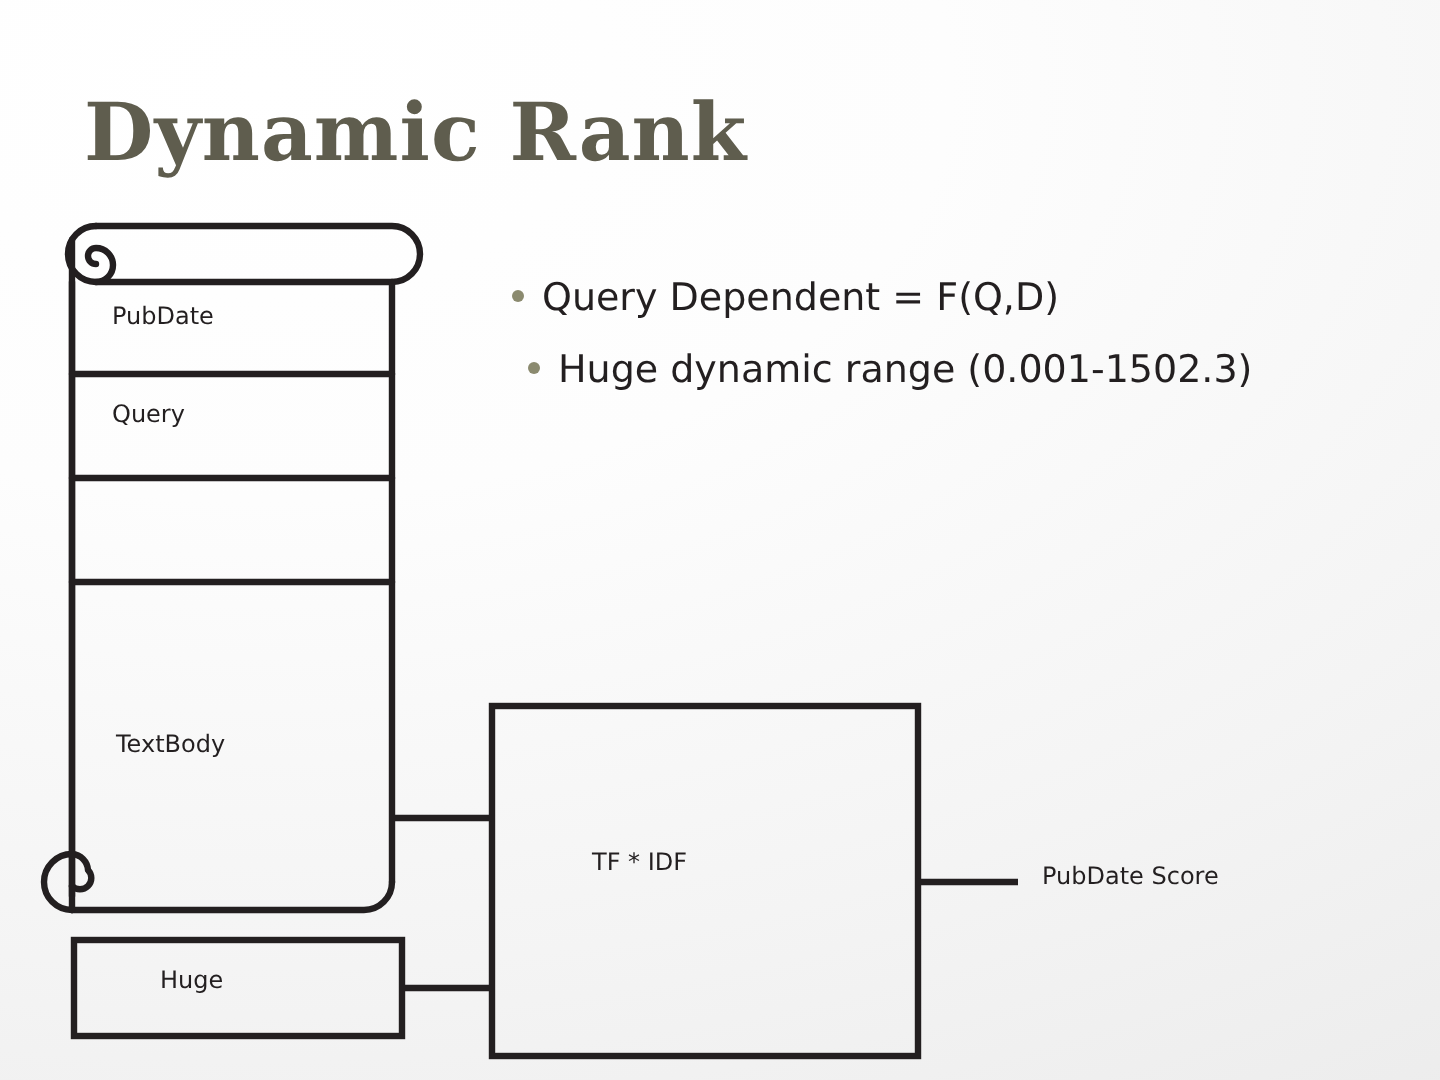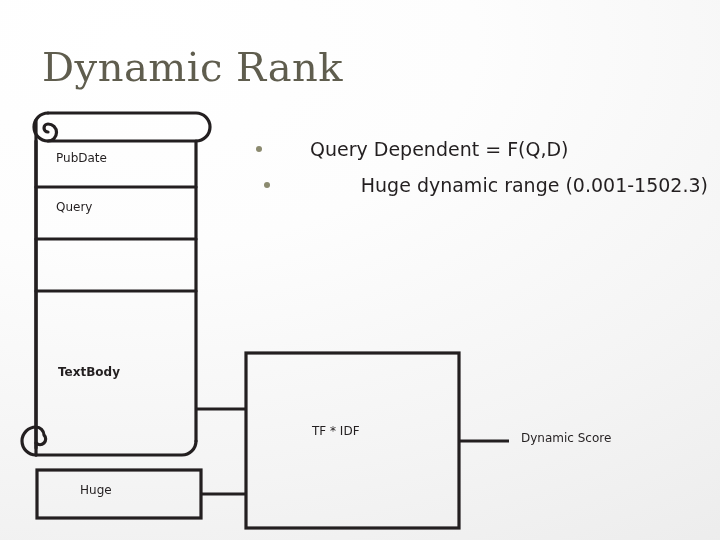--- a/index.html
+++ b/index.html
@@ -24,56 +24,55 @@
   }
 
   
   #title {
     position: absolute;
     left: 42px;
     top: 44px;
     font-family: "DejaVu Serif", serif;
     font-size: 40px;
     line-height: 46px;
-    font-weight: 400;
+    font-weight: 700;
     color: #5f5d4e;
     letter-spacing: 0.5px;
     white-space: nowrap;
   }
 
   
   #bullets {
     position: absolute;
     left: 256px;
     top: 136px;
     width: 452px;
   }
   .bullet-row {
     display: flex;
     align-items: baseline;
     margin-bottom: 10px;
     white-space: nowrap;
-    gap: 39px;
   }
   .bullet-dot {
     width: 6px;
     height: 6px;
     border-radius: 50%;
     background: #8b8a6f;
     margin-right: 9px;
     flex: 0 0 auto;
     position: relative;
     top: -4px;
   }
   .bullet-text {
     font-size: 19px;
     line-height: 26px;
     color: #231f20;
   }
-  .bullet-row.indent { padding-left: 8px; justify-content: space-between; }
+  .bullet-row.indent { padding-left: 8px; }
 
   
   #diagram {
     position: absolute;
     left: 0;
     top: 0;
     width: 720px;
     height: 540px;
   }
 
@@ -81,23 +80,23 @@
   .node-label {
     position: absolute;
     font-size: 12px;
     color: #231f20;
     white-space: nowrap;
     line-height: 1;
   }
   #label-pubdate   { left: 56px;  top: 152px; }
   #label-isnews    { left: 56px;  top: 201px; }
   #label-mediatype { left: 54px;  top: 254px; }
-  #label-textbody  { left: 58px;  top: 366px; font-weight: bold; }
+  #label-textbody  { left: 58px;  top: 366px; }
   #label-query     { left: 80px;  top: 484px; }
-  #label-tfidf     { left: 312px; top: 425px; }
+  #label-tfidf     { left: 296px; top: 425px; }
   #label-dynscore  { left: 521px; top: 432px; }
 </style>
 </head>
 <body>
 
 <div id="slide">
 
   <div id="title">Dynamic Rank</div>
 
   <div id="bullets">
@@ -146,15 +145,15 @@
 
       <line x1="459" y1="441" x2="509" y2="441"></line>
     </g>
   </svg>
 
   <div class="node-label" id="label-pubdate">PubDate</div>
   <div class="node-label" id="label-isnews">Query</div>
   <div class="node-label" id="label-textbody">TextBody</div>
   <div class="node-label" id="label-query">Huge</div>
   <div class="node-label" id="label-tfidf">TF * IDF</div>
-  <div class="node-label" id="label-dynscore">Dynamic Score</div>
+  <div class="node-label" id="label-dynscore">PubDate Score</div>
 
 </div>
 
 </body></html>

